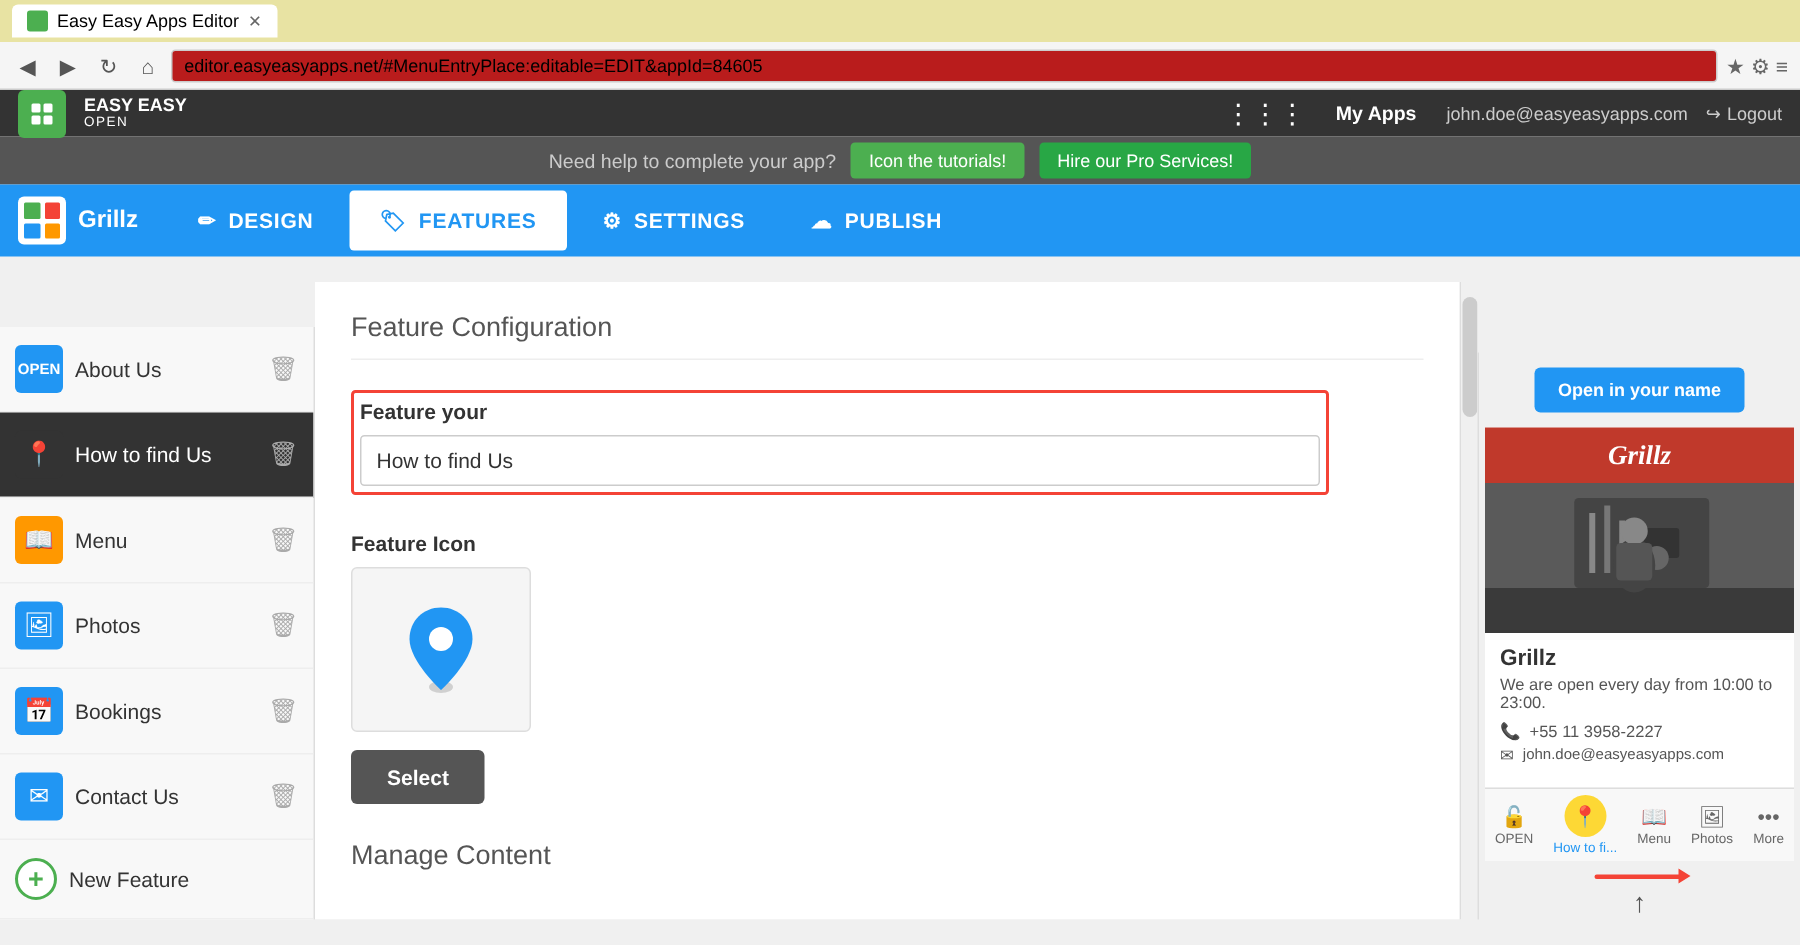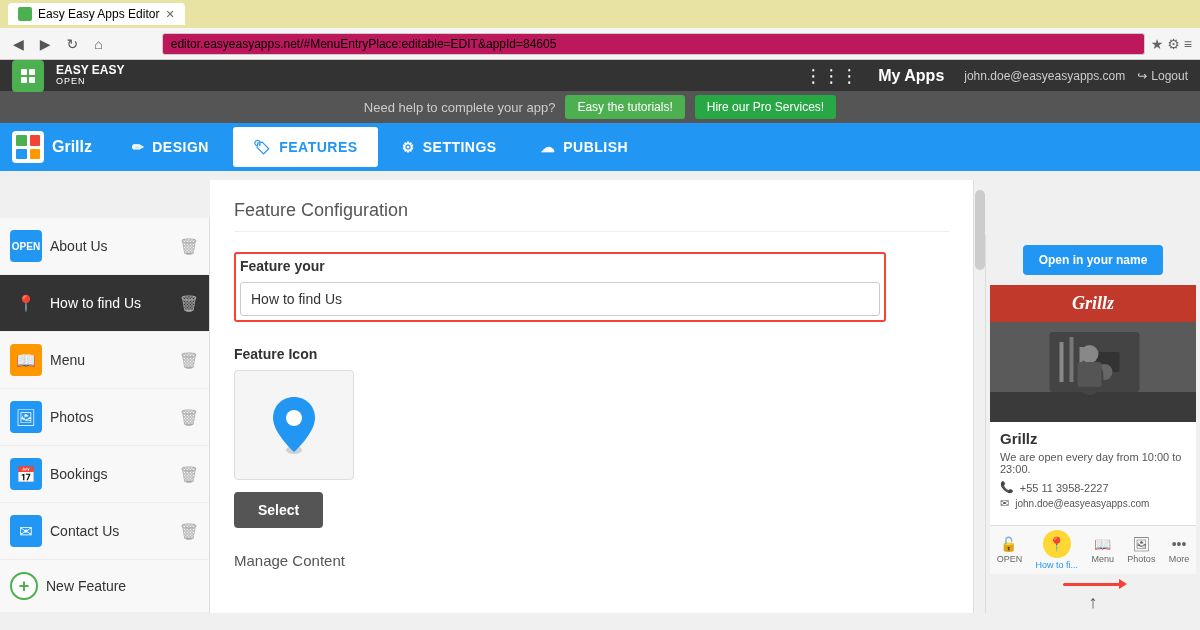--- a/index.html
+++ b/index.html
@@ -37,22 +37,21 @@
       gap: 6px;
     }
     .nav-btn { background: none; border: none; cursor: pointer; color: #555; font-size: 14px; padding: 2px 5px; }
     .address-bar {
       flex: 1;
       height: 22px;
       border: 1px solid #ccc;
       border-radius: 3px;
       padding: 0 8px;
       font-size: 12px;
-      background: #be185d;
-      margin-left: 48px;
+      background: #b91c1c;
     }
     .toolbar-icons { display: flex; gap: 4px; }
     .toolbar-icon-btn { background: none; border: none; cursor: pointer; color: #666; font-size: 14px; }
 
     
     .app-header {
       background: #333;
       height: 31px;
       display: flex;
       align-items: center;
@@ -71,21 +70,21 @@
     .logo-grid { display: grid; grid-template-columns: 1fr 1fr; gap: 2px; }
     .logo-cell { width: 6px; height: 6px; background: white; border-radius: 1px; }
     .logo-text { color: white; font-size: 12px; font-weight: bold; line-height: 1.1; }
     .logo-sub { font-size: 9px; font-weight: normal; letter-spacing: 1px; }
     .header-spacer { flex: 1; }
     .apps-grid-btn { background: none; border: none; cursor: pointer; color: white; font-size: 18px; }
     .my-apps-btn {
       background: none;
       border: none;
       color: white;
-      font-size: 16px;
+      font-size: 13px;
       font-weight: bold;
       cursor: pointer;
       padding: 4px 8px;
     }
     .user-email { color: #ccc; font-size: 12px; }
     .logout-btn {
       background: none;
       border: none;
       color: #ccc;
       cursor: pointer;
@@ -302,25 +301,25 @@
       color: white;
       border: none;
       padding: 10px 24px;
       border-radius: 4px;
       font-size: 14px;
       cursor: pointer;
       font-weight: bold;
     }
 
     .manage-content-title {
-      font-size: 15px;
+      font-size: 18px;
       color: #555;
       font-weight: normal;
       margin-top: 24px;
-      margin-bottom: 24px;
+      margin-bottom: 12px;
     }
 
     
     .phone-preview {
       width: 215px;
       background: #f0f0f0;
       border-left: 1px solid #ddd;
       flex-shrink: 0;
       overflow: hidden;
     }
@@ -465,21 +464,21 @@
   <button class="my-apps-btn">My Apps</button>
   <span class="user-email">john.doe@easyeasyapps.com</span>
   <button class="logout-btn">
     <span>↪</span>
     <span>Logout</span>
   </button>
 </div>
 
 <div class="promo-banner">
   <span class="promo-text">Need help to complete your app?</span>
-  <button class="promo-btn-tutorials">Easy the tutorials!</button>
+  <button class="promo-btn-tutorials">Icon the tutorials!</button>
   <button class="promo-btn-pro">Hire our Pro Services!</button>
 </div>
 
 <div class="nav-tabs">
   <div class="app-brand">
     <div class="app-brand-icon">
       <div class="brand-cell"></div>
         <div class="brand-cell"></div>
       <div class="brand-cell"></div>
         <div class="brand-cell"></div>

